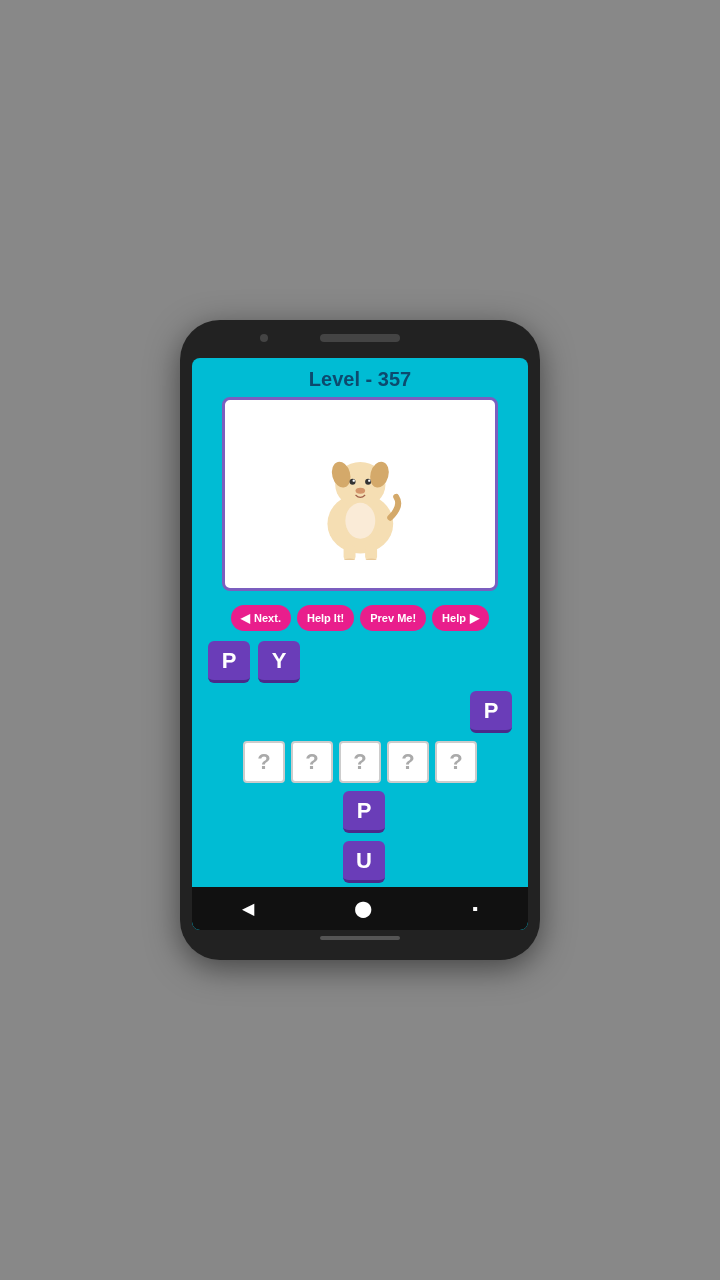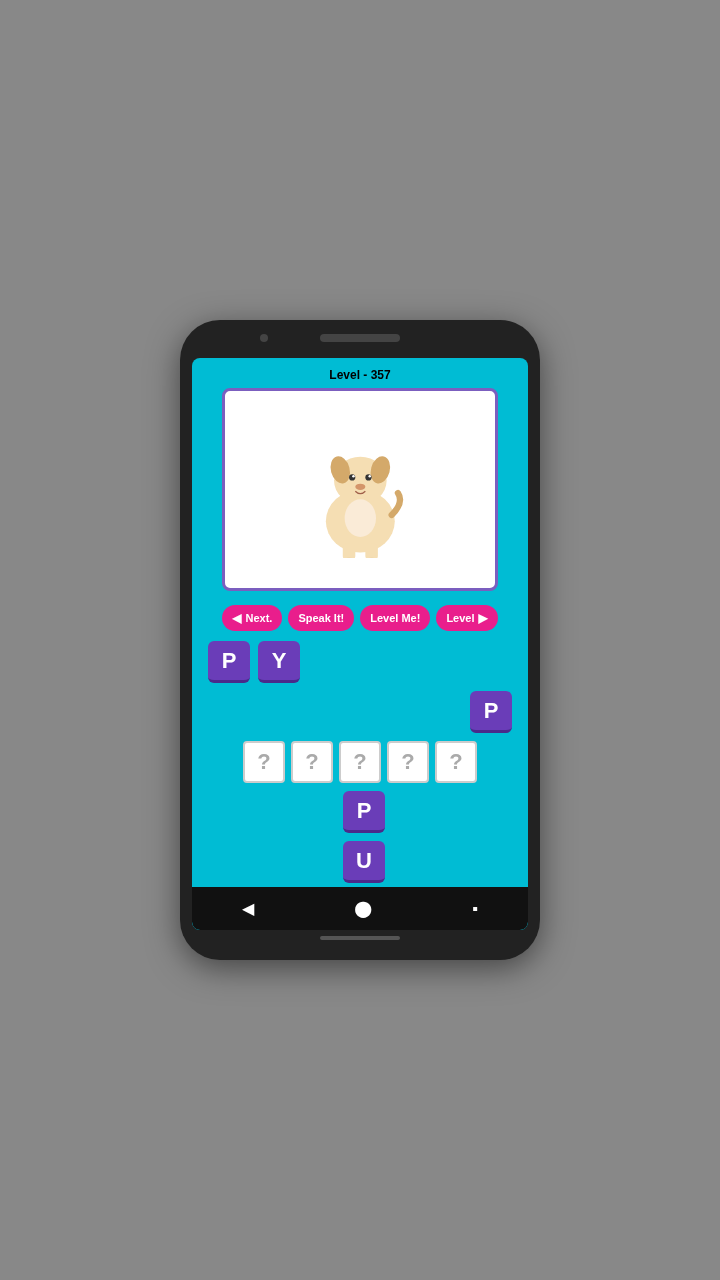--- a/index.html
+++ b/index.html
@@ -54,22 +54,22 @@
       background: #00BCD4;
       border-radius: 8px;
       overflow: hidden;
       display: flex;
       flex-direction: column;
       align-items: center;
       margin-top: 18px;
     }
 
     .level-title {
-      color: #000000;
-      font-size: 12px;
+      color: #0c4a6e;
+      font-size: 20px;
       font-weight: bold;
       text-align: center;
       padding: 10px 0 6px;
       width: 100%;
     }
 
     .image-container {
       width: 82%;
       aspect-ratio: 1/1;
       background: white;
@@ -253,27 +253,27 @@
         <ellipse cx="100" cy="155" rx="25" ry="30" fill="#faebd7"></ellipse>
       </svg>
     </div>
 
     <div class="buttons-row">
       <button class="pill-btn">
         <span class="arrow">◀</span>
         <span>Next.</span>
       </button>
       <button class="pill-btn">
-        <span>Speak It!</span>
+        <span>Help It!</span>
       </button>
       <button class="pill-btn">
-        <span>Level Me!</span>
+        <span>Prev Me!</span>
       </button>
       <button class="pill-btn">
-        <span>Level</span>
+        <span>Help</span>
         <span class="arrow">▶</span>
       </button>
     </div>
 
     <div class="letters-area">
 
       <div class="letter-row">
         <div class="letter-tile">P</div>
         <div class="letter-tile">Y</div>
       </div>

